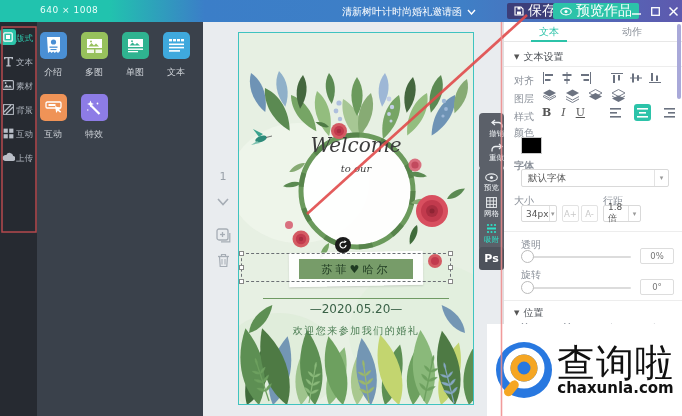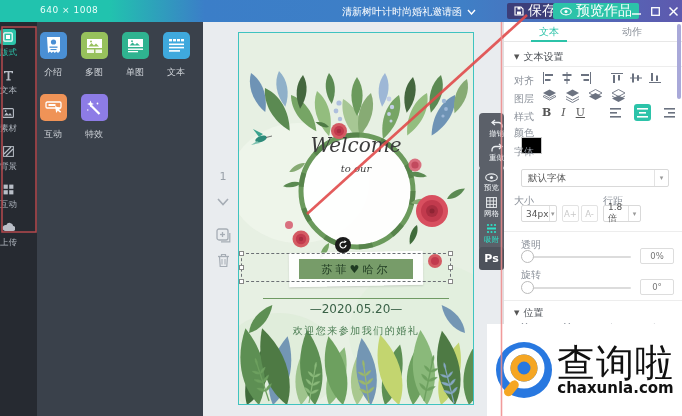--- a/index.html
+++ b/index.html
@@ -12,21 +12,21 @@
     background:linear-gradient(90deg,#21c3ae 0%,#21c3ae 16%,#3b7ec8 30%,#3f7fc6 68%,#5e59ae 100%); }
   .size-label { position:absolute; left:40px; top:5px; font-size:9px; color:#eafffa; letter-spacing:.5px; }
   .doc-title { position:absolute; left:342px; top:5px; font-size:10px; color:#fff; display:flex; align-items:center; gap:5px; white-space:nowrap; cursor:pointer; }
   .tb-btn { position:absolute; top:3px; height:16px; display:flex; align-items:center; gap:4px; padding:0 7px; border-radius:2px; color:#fff; font-size:14px; cursor:pointer; }
   .btn-save { left:507px; background:#3c3e79; }
   .btn-preview { left:553px; background:#2cc3a9; }
   .win-ctl { position:absolute; top:5px; width:12px; height:12px; display:flex; align-items:center; justify-content:center; cursor:pointer; }
 
   
   .sidebar { position:absolute; left:0; top:22px; width:37px; height:394px; background:#262a31; display:flex; flex-direction:column; align-items:center; padding-top:7px; }
-  .side-item { display:flex; flex-direction:column; align-items:flex-start; margin-bottom:8px; cursor:pointer; width:100%; }
+  .side-item { display:flex; flex-direction:row; align-items:flex-end; margin-bottom:8px; cursor:pointer; width:100%; }
   .side-item .si-icon { width:16px; height:16px; display:flex; align-items:center; justify-content:center; color:#b9bec7; }
   .side-item .si-label { font-size:8.5px; color:#aeb4bd; margin-top:2px; }
   .side-item.active .si-icon { background:#2cc3a9; border-radius:3px; color:#fff; }
   .side-item.active .si-label { color:#2cc3a9; }
 
   
   .cat-panel { position:absolute; left:37px; top:22px; width:166px; height:394px; background:#3a414b; }
   .cat-row { display:flex; gap:9px; }
   .cat-row.r1 { margin-top:10px; } .cat-row.r2 { margin-top:15px; }
   .tile { width:32px; display:flex; flex-direction:column; align-items:center; cursor:pointer; }
@@ -616,21 +616,21 @@
             <rect x="0" y="0" width="11" height="1.6" fill="currentColor"></rect>
             <rect x="4" y="4" width="7" height="1.6" fill="currentColor"></rect>
             <rect x="0" y="8" width="11" height="1.6" fill="currentColor"></rect>
           </svg>
         </span>
     </div>
 
     <div class="row-lbl" style="left:10px; top:104px;">颜色</div>
     <div class="swatch"></div>
 
-    <div class="row-lbl" style="left:10px; top:123px;">字体</div>
+    <div class="row-lbl" style="left:10px; top:137px;font-weight:bold;">字体</div>
     <div class="dropdown dd-font">
       <span>默认字体</span>
       <span class="dd-caret">▾</span>
     </div>
 
     <div class="row-lbl" style="left:10px; top:172px;">大小</div>
     <div class="row-lbl" style="left:99px; top:172px;">行距</div>
     <div class="dropdown mini dd-size">
       <span>34px</span>
       <span class="dd-caret">▾</span>

